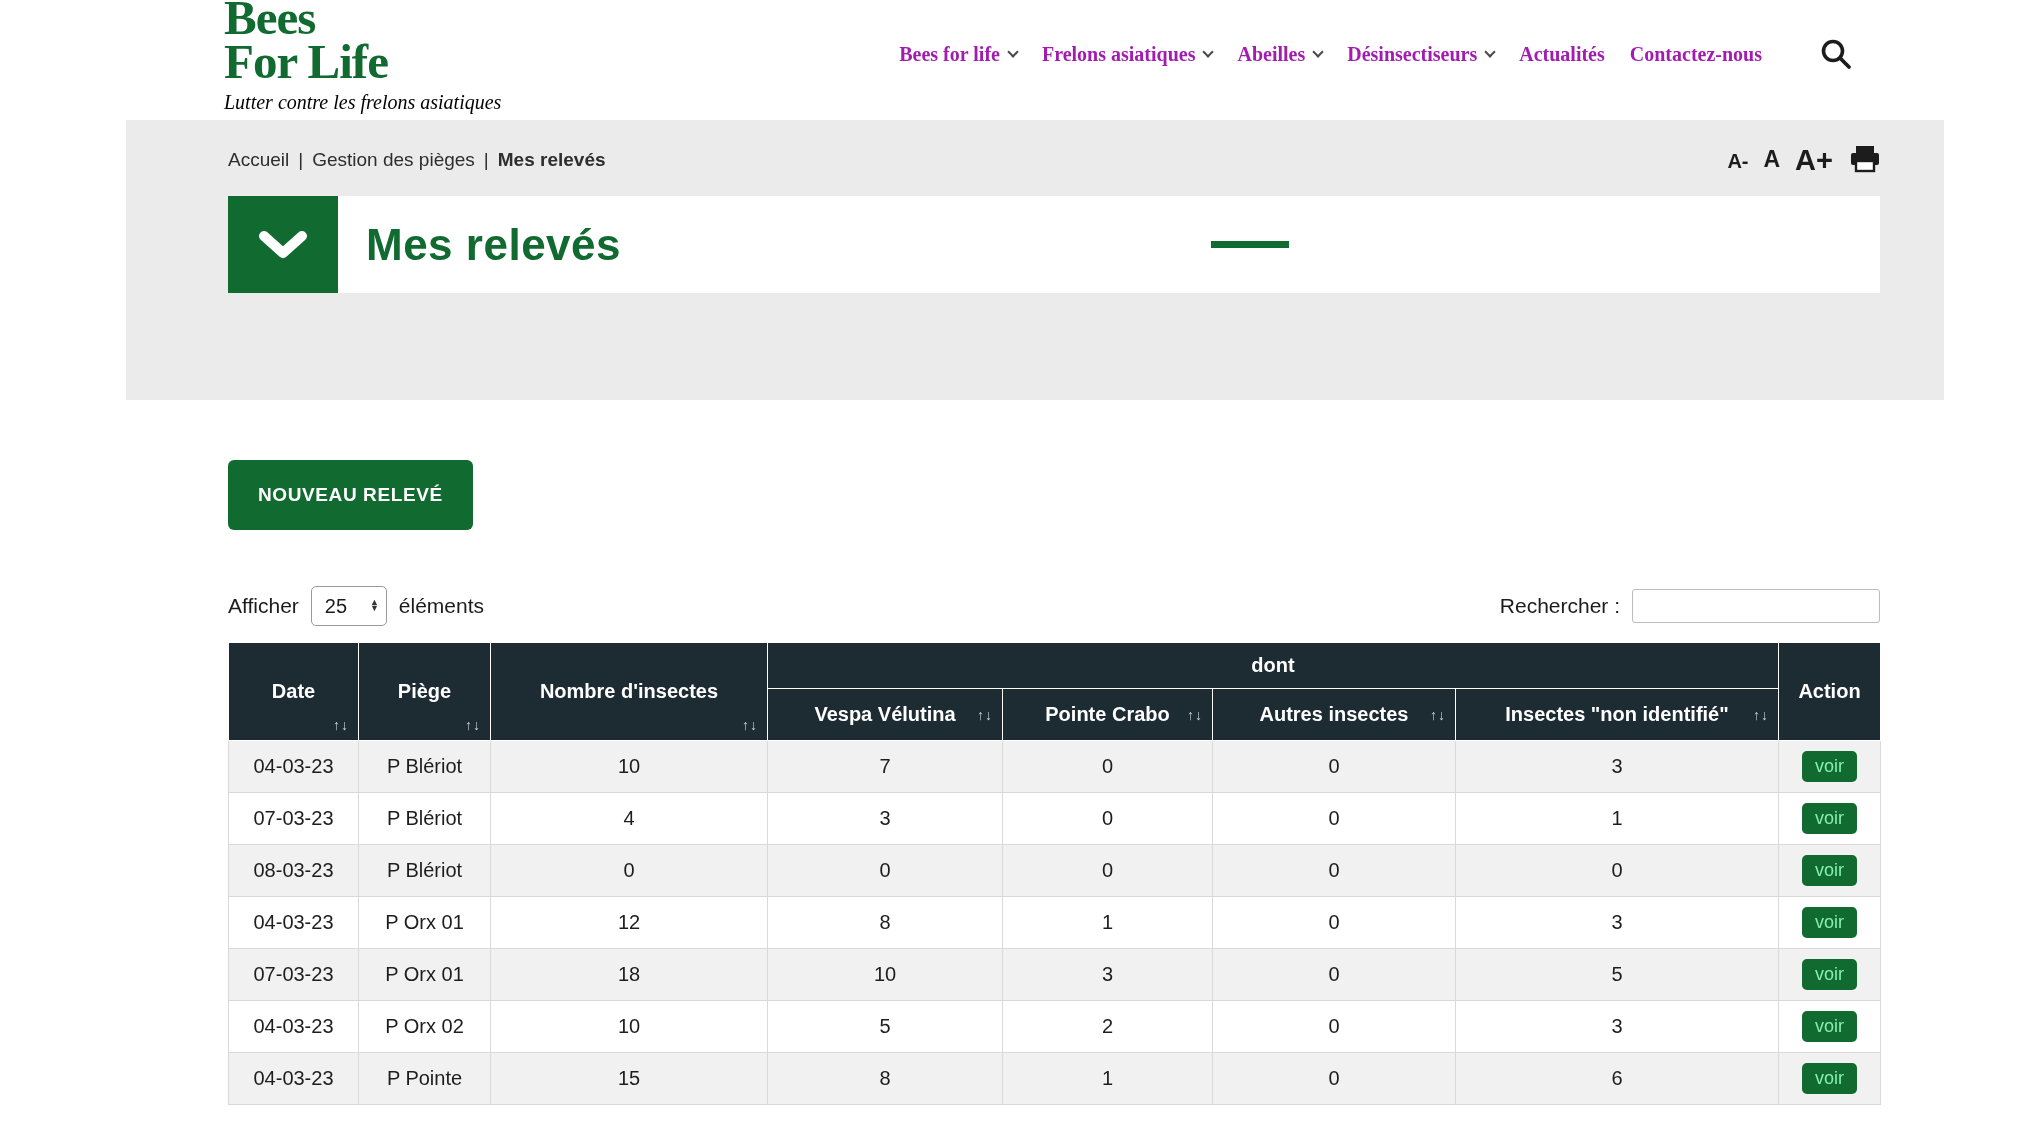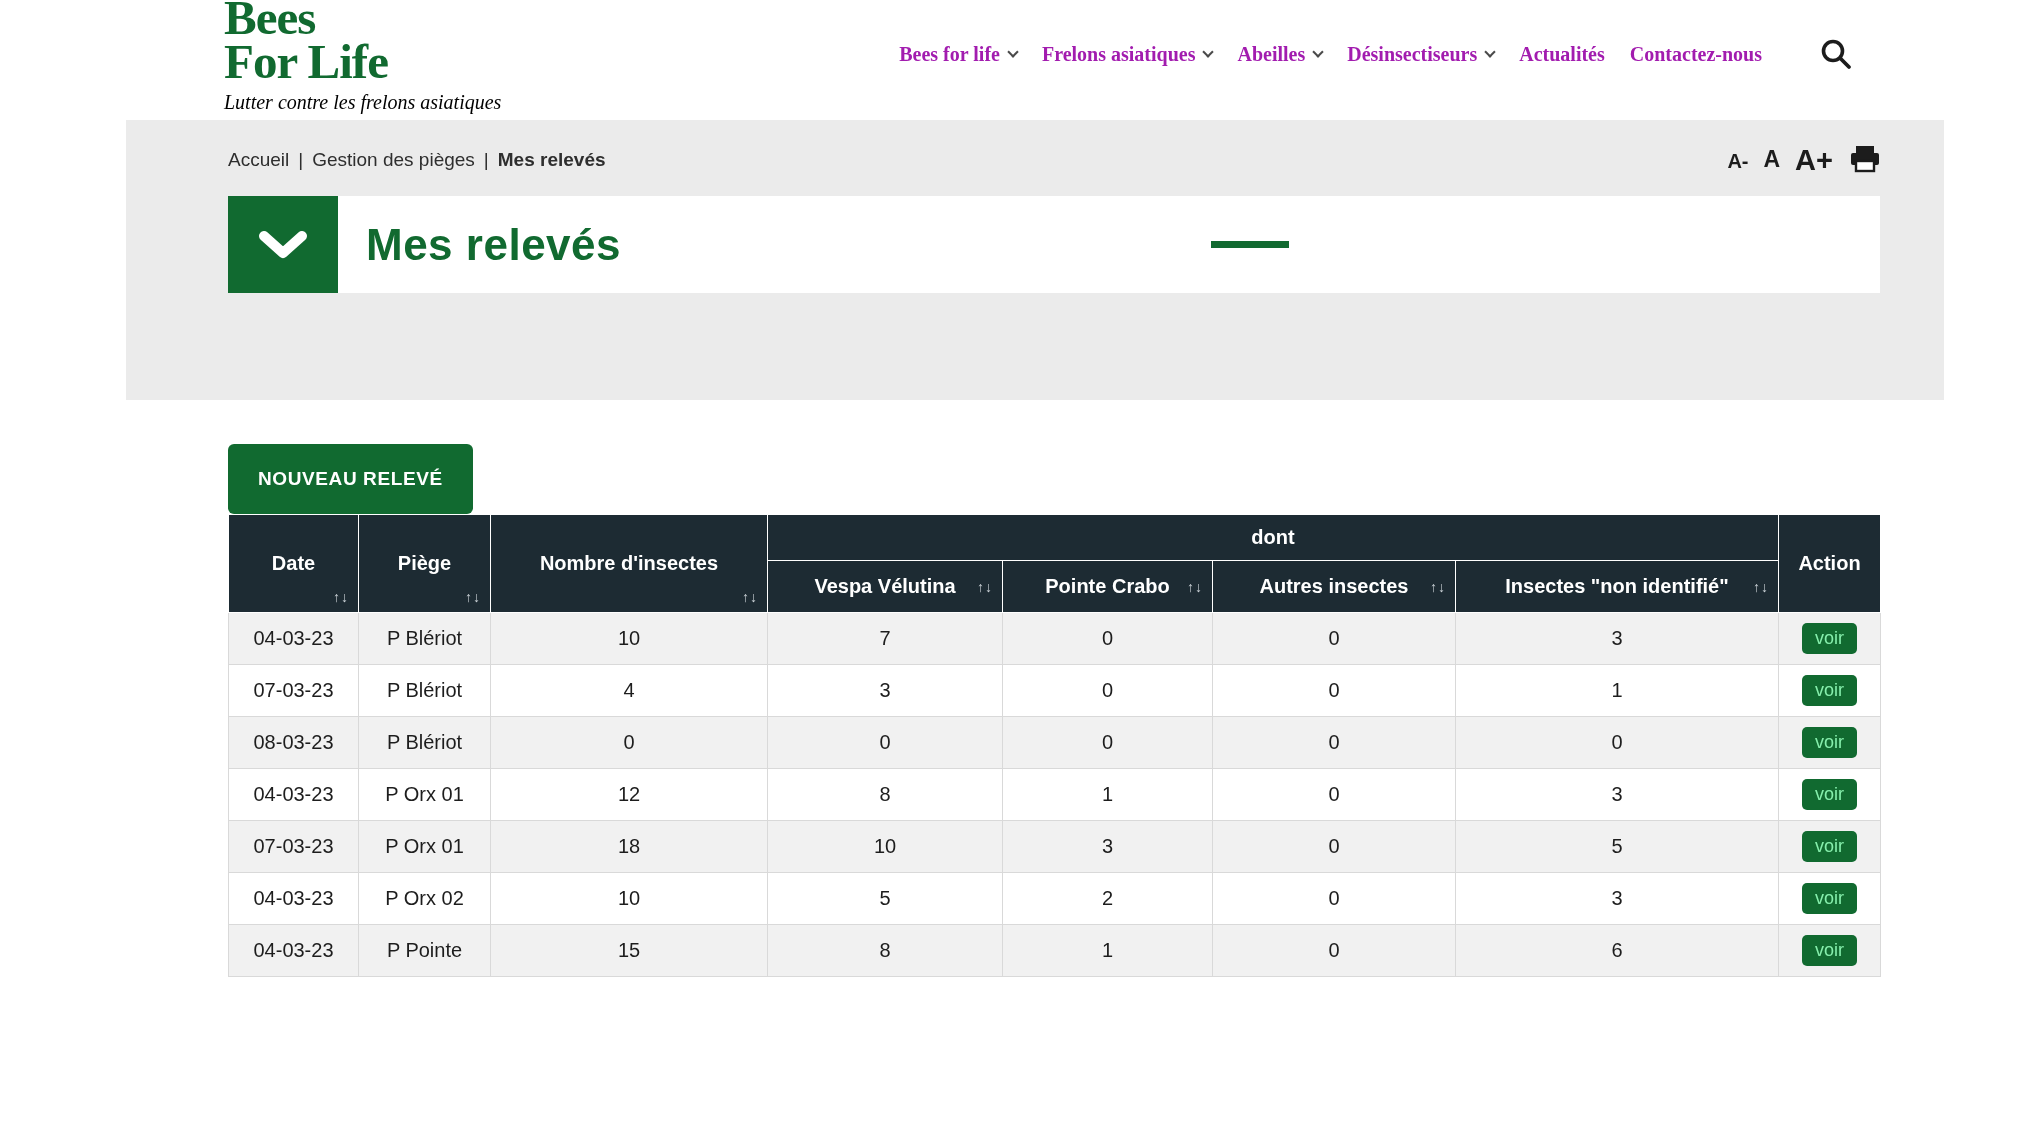--- a/index.html
+++ b/index.html
@@ -22,21 +22,21 @@
   .header{height:120px;display:flex;align-items:center;padding:0 170px 12px 224px;font-family:Liberation Serif, serif;}
   .logo{line-height:1;cursor:pointer;}
   .logo-l1,.logo-l2{font-weight:bold;font-size:49px;line-height:.88;color:var(--green);letter-spacing:-1px;}
   .tagline{font-style:italic;font-size:20px;margin-top:9px;color:#000;}
   .nav{margin-left:auto;display:flex;align-items:center;gap:25px;font-weight:bold;font-size:20px;white-space:nowrap;}
   .nav-item{color:#a21caf;text-decoration:none;display:inline-flex;align-items:center;cursor:pointer;}
   .chev{width:8px;height:8px;border-right:2.5px solid #4a4a4a;border-bottom:2.5px solid #4a4a4a;transform:rotate(45deg);display:inline-block;margin-left:9px;margin-top:-5px;}
   .search-btn{margin-left:56px;cursor:pointer;display:flex;align-items:center;}
 
   
-  .band{margin:0 80px 0 126px;background:var(--band_gray);height:280px;position:relative;padding:0 64px 0 102px;}
+  .band{margin:0 80px 16px 126px;background:var(--band_gray);height:280px;position:relative;padding:0 64px 0 102px;}
   .crumb-row{display:flex;justify-content:space-between;align-items:center;padding-top:26px;}
   .breadcrumb{font-size:19px;color:#2e2e2e;}
   .crumb{color:#2e2e2e;text-decoration:none;cursor:pointer;}
   .sep{margin:0 9px;}
   .current{font-weight:bold;}
   .font-controls{display:flex;align-items:flex-end;gap:15px;font-weight:bold;color:var(--text_dark);}
   .fs-small{font-size:20px;cursor:pointer;}
   .fs-med{font-size:23px;cursor:pointer;}
   .fs-large{font-size:29px;cursor:pointer;line-height:.9;}
   .print-btn{cursor:pointer;display:flex;align-items:flex-end;margin-left:2px;}
@@ -135,20 +135,37 @@
       </svg>
     </div>
     <h1 class="page-title">Mes relevés</h1>
     <div class="title-dash"></div>
   </div>
 </div>
 
 <main class="main">
   <button class="new-btn">NOUVEAU RELEVÉ</button>
 
+  <div class="controls">
+    <div class="length">
+      <span>Afficher</span>
+      <span class="select-box">
+        <span>25</span>
+        <span class="updown">
+          <span>▲</span>
+          <span>▼</span>
+        </span>
+      </span>
+      <span>éléments</span>
+    </div>
+    <div class="search-ctl">
+      <label>Rechercher :</label>
+      <input class="search-input" type="text" value="" style="">
+    </div>
+  </div>
 
   <table>
     <colgroup>
       <col style="width:130px">
         <col style="width:132px">
         <col style="width:277px">
         <col style="width:235px">
       <col style="width:210px">
         <col style="width:243px">
         <col style="width:323px">

